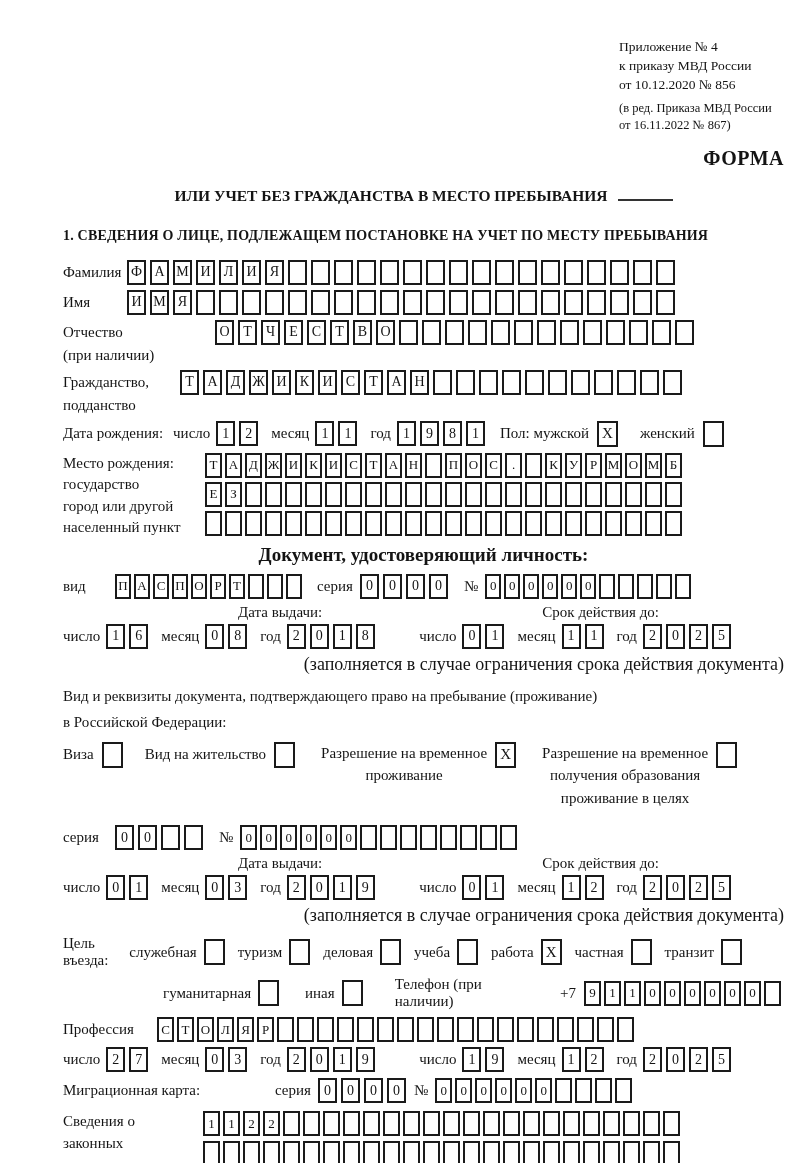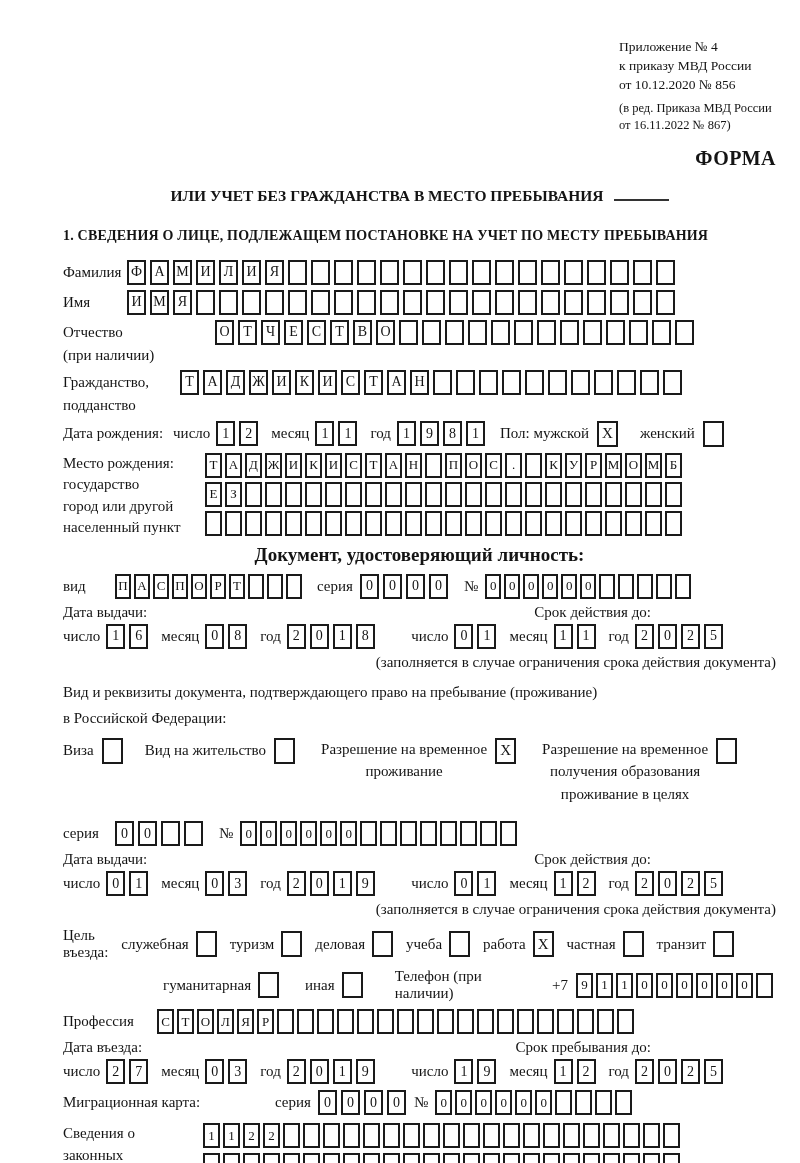--- a/index.html
+++ b/index.html
@@ -1,16 +1,16 @@
 <!DOCTYPE html>
 <html><head>
 <meta charset="utf-8">
 <style>
   html,body{margin:0;padding:0;background:#fff;}
-  .page{width:800px;height:1163px;box-sizing:border-box;padding:38px 24px 8px 63px;
+  .page{width:800px;height:1163px;box-sizing:border-box;padding:38px 16px 8px 63px;
         font-family:"Liberation Serif",serif;font-size:15px;color:#141414;background:#fff;
         overflow:hidden;position:relative;}
   
   .appendix{margin-left:556px;width:200px;font-size:13.5px;line-height:1.4;}
   .appendix .amend{font-size:12.5px;}
   .appendix .amend.first{margin-top:5px;}
   .forma{text-align:right;font-weight:bold;font-size:20px;margin-top:12px;letter-spacing:.5px;}
   .title{text-align:center;font-weight:bold;font-size:15.5px;margin-top:14px;line-height:1.55;}
   .blank-underline{display:inline-block;width:55px;border-bottom:2px solid #333;margin-left:10px;}
   .sec-head{font-weight:bold;font-size:14px;margin-top:20px;margin-bottom:16px;letter-spacing:.2px;}
@@ -36,23 +36,23 @@
   .sex{display:flex;align-items:center;}
   .sex .slbl{margin:0 8px 0 2px;}
   
   .bp{display:flex;align-items:flex-start;margin:6px 0 2px;}
   .bp-labels{width:142px;line-height:21.5px;flex:none;}
   .bp-cells .cells{display:flex;margin-bottom:4px;}
   .doc-head{text-align:center;font-weight:bold;font-size:19px;margin:4px 0 8px;}
   .vid-label{width:52px;}
   .inline-lbl{margin:0 7px 0 12px;}
   .dates-head{display:flex;font-size:15px;margin:4px 0 3px;}
-  .dh1{}
+  .dh1{margin-left:175px;}
   .dh2{margin-left:auto;margin-right:125px;}
-  .note-right{text-align:right;font-size:15px;margin:1px 0 9px;}
+  .note-right{text-align:right;font-size:18px;margin:1px 0 9px;}
   .intro{margin:2px 0 2px;line-height:1.6;}
   .permits{display:flex;align-items:flex-start;margin:8px 0 16px;}
   .pitem{display:flex;align-items:flex-start;}
   .pitem .plabel{line-height:25px;}
   .pitem .plabel.center{text-align:center;line-height:1.5;}
   .pitem .cells{margin-left:8px;margin-top:0;}
   .pi2{margin-left:22px;}.pi3{margin-left:26px;}.pi4{margin-left:26px;}
   .purpose-row{display:flex;align-items:center;margin:6px 0;padding-right:42px;}
   .popt{display:flex;align-items:center;margin-left:13px;}
   .popt .cells{margin-left:7px;}
@@ -622,24 +622,20 @@
         <span class="cell"></span>
         <span class="cell"></span>
         <span class="cell"></span>
         <span class="cell"></span>
         <span class="cell"></span>
         <span class="cell"></span>
         <span class="cell"></span>
       </span>
   </div>
 
-  <div class="dates-head">
-    <span class="dh1">Дата въезда:</span>
-    <span class="dh2">Срок пребывания до:</span>
-  </div>
   <div class="frow">
     <span class="dgroup">
       <span class="dlbl">число</span>
       <span class="cells">
           <span class="cell">2</span>
           <span class="cell">7</span>
         </span>
       <span class="dlbl">месяц</span>
       <span class="cells">
           <span class="cell">0</span>

